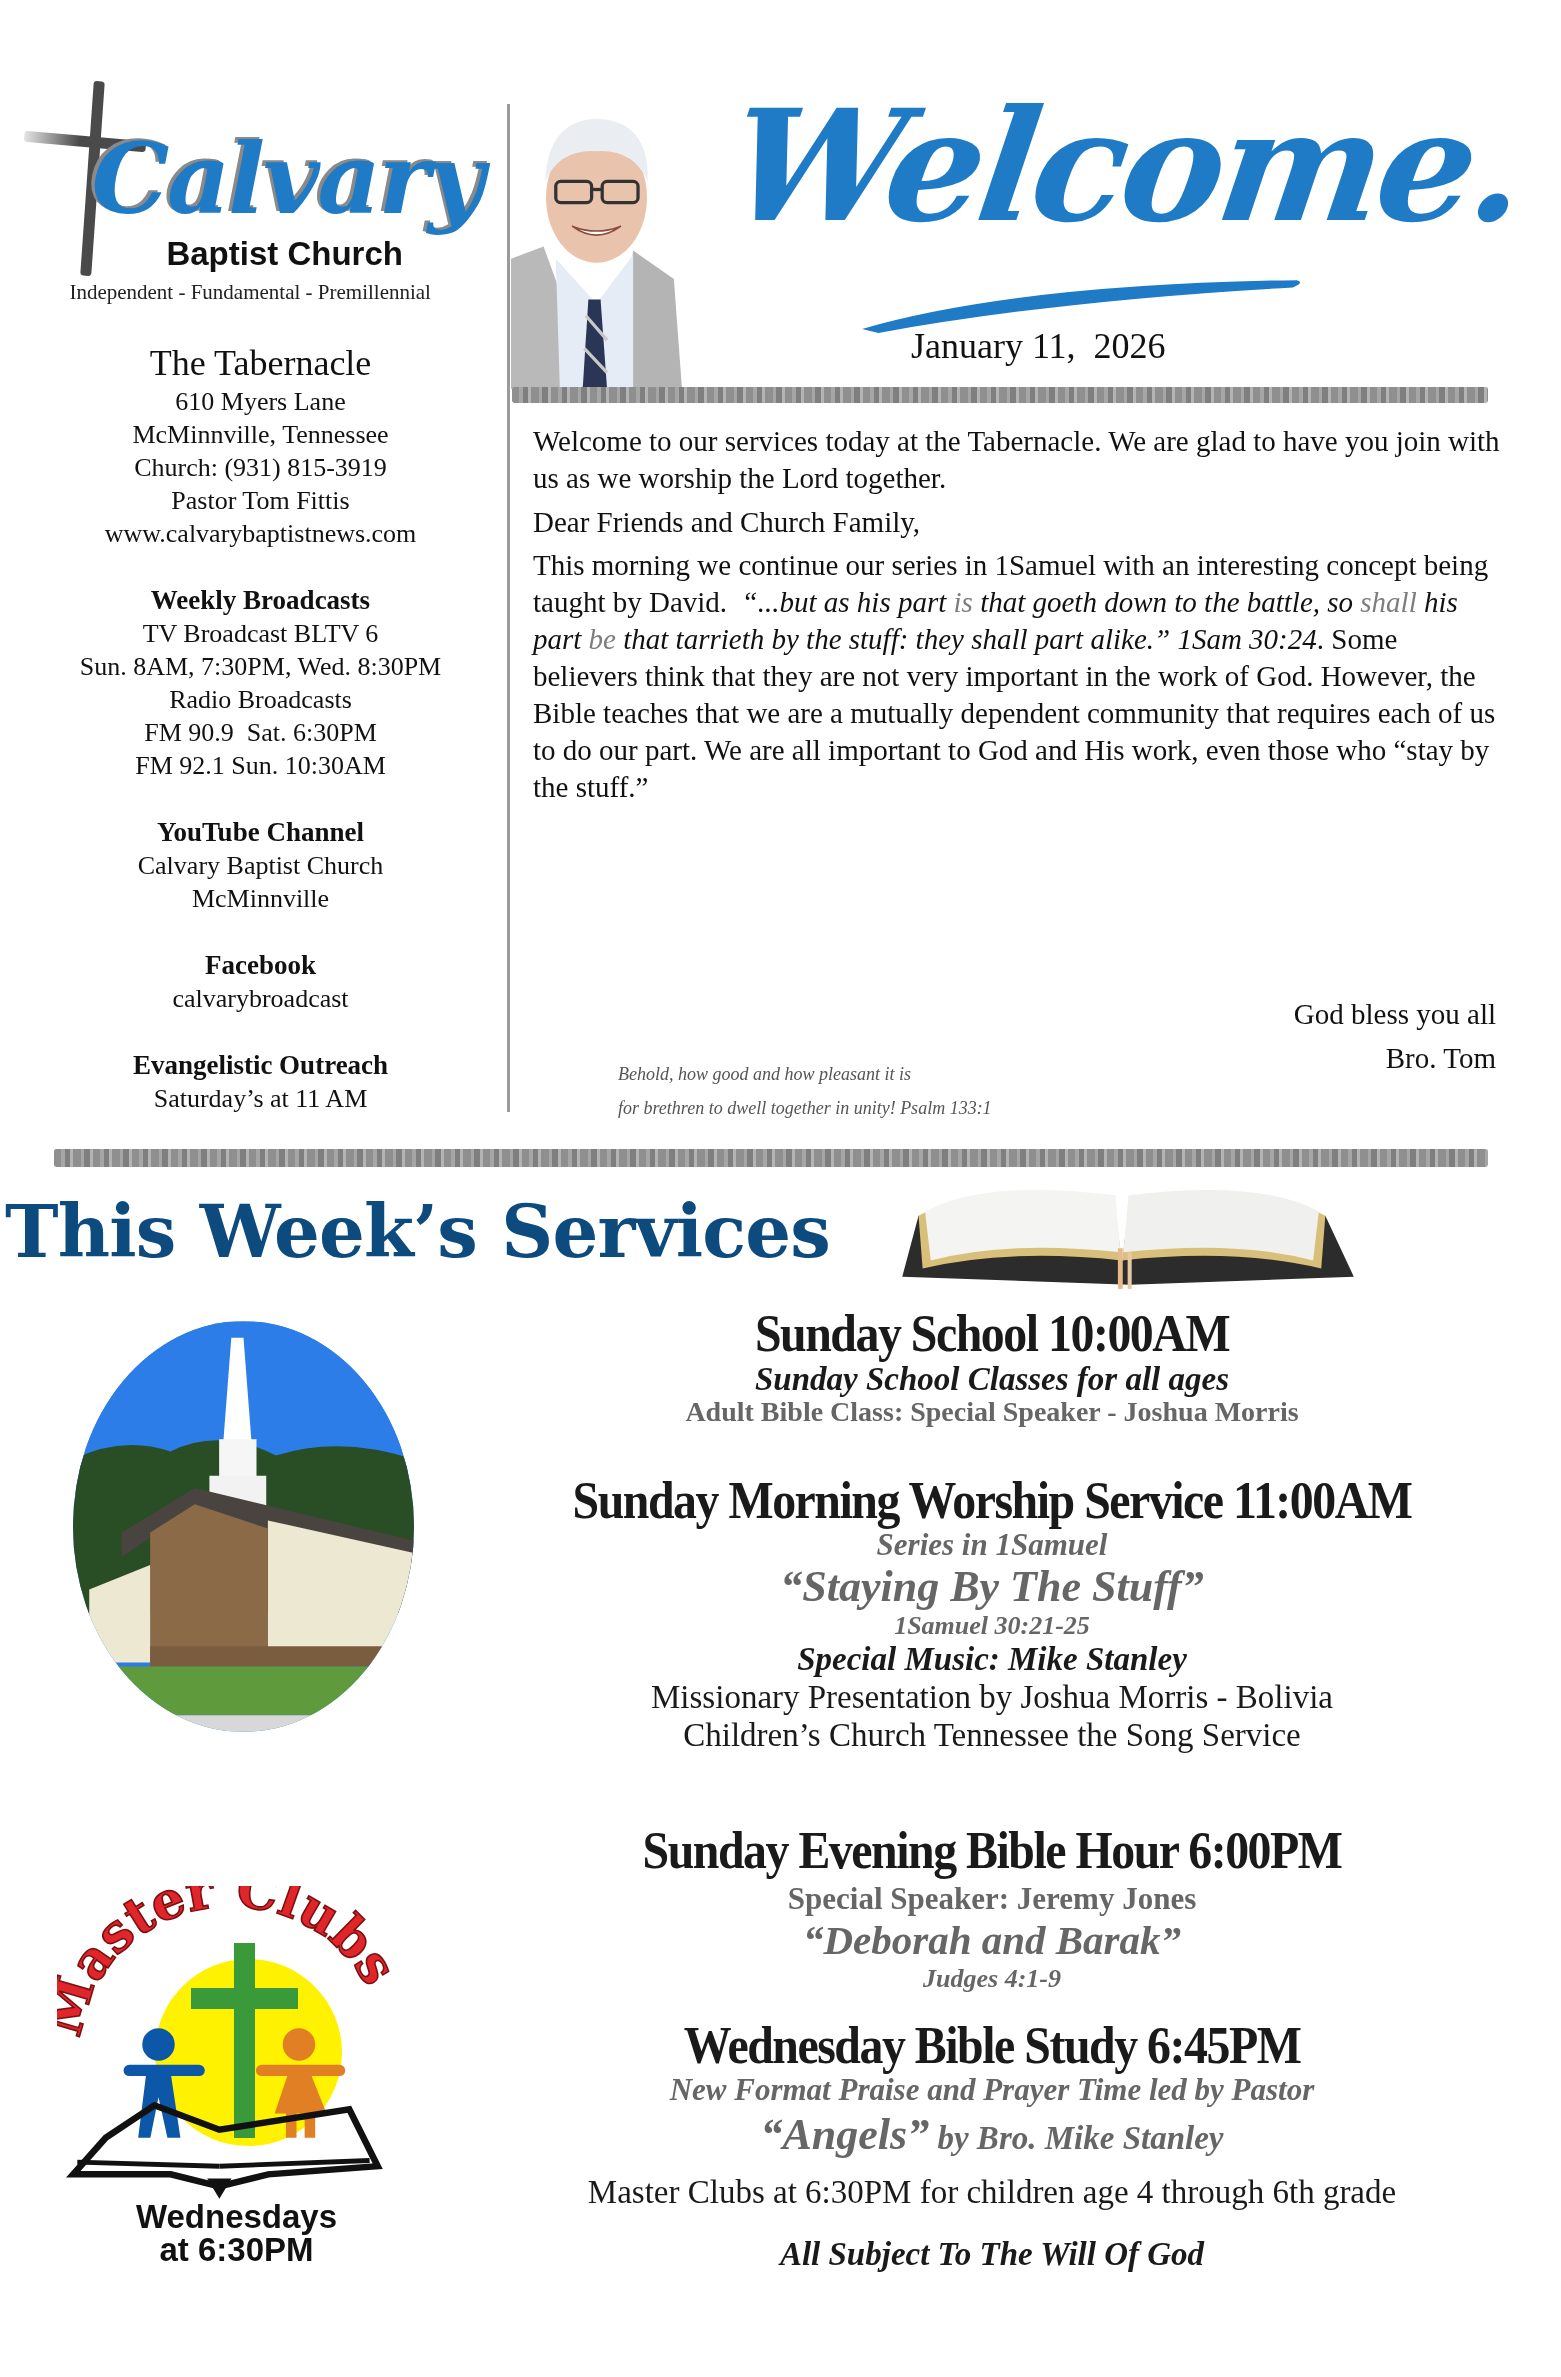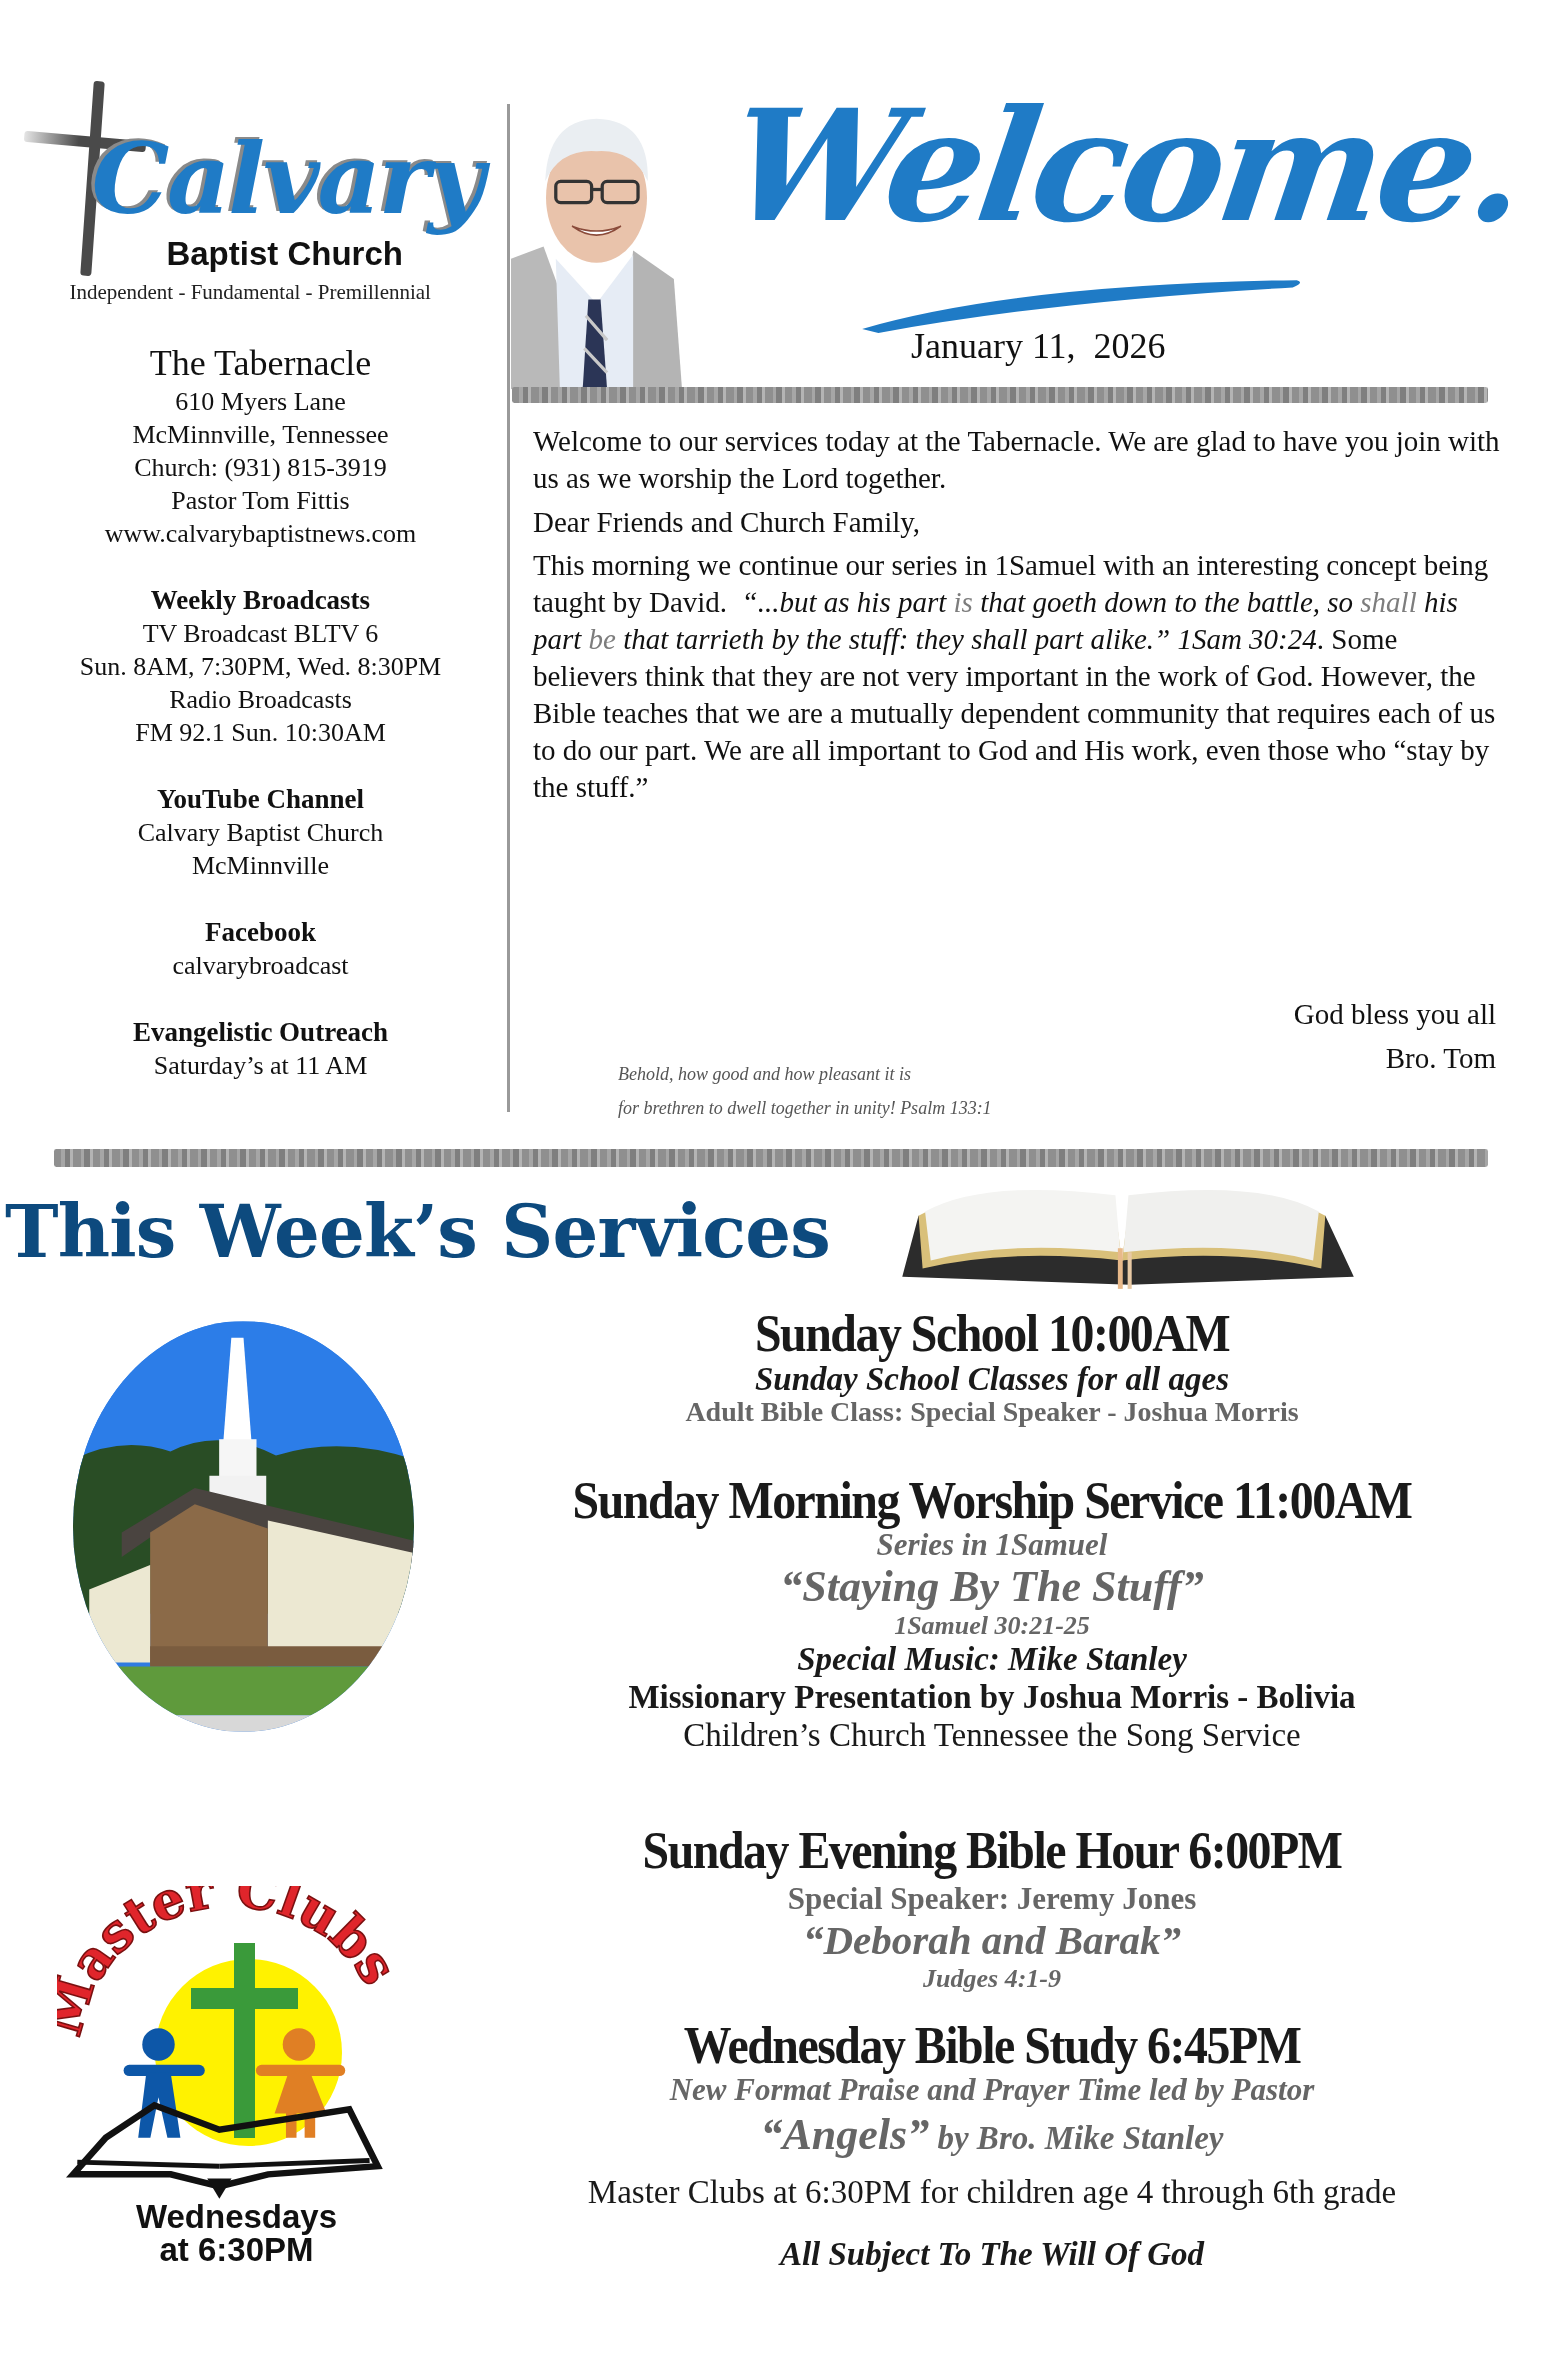--- a/index.html
+++ b/index.html
@@ -57,21 +57,21 @@
   .master-title { position: absolute; left: 0; top: 0; width: 341px; height: 179px; }
   .master-cross-v { position: absolute; left: 177px; top: 57px; width: 21px; height: 195px; background: #3a9a3a; }
   .master-cross-h { position: absolute; left: 134px; top: 102px; width: 107px; height: 21px; background: #3a9a3a; }
   .master-caption { position: absolute; left: 33px; top: 314px; width: 293px; text-align: center; font-family: "Liberation Sans", sans-serif; font-weight: bold; font-size: 33px; line-height: 33px; color: #111; }
 
   .svc { left: 423px; width: 1138px; text-align: center; white-space: nowrap; }
   .svc-h { font-weight: bold; font-size: 52px; letter-spacing: -1.6px; color: #1a1a1a; transform: scaleX(0.92); }
   .svc-sub-bi { font-weight: bold; font-style: italic; font-size: 33px; color: #1a1a1a; }
   .svc-grey-b { font-weight: bold; font-size: 28px; color: #666; }
   .svc-grey-bi { font-weight: bold; font-style: italic; color: #666; }
-  .svc-b { font-weight: bold; font-size: 33px; color: #1a1a1a; }
+  .svc-b { font-weight: normal; font-size: 33px; color: #1a1a1a; }
   .svc-n { font-size: 33px; color: #1a1a1a; }
 </style>
 </head>
 <body>
 
 <div class="abs logo">
   <div class="logo-cross-h"></div>
   <div class="logo-cross-v"></div>
   <div class="logo-calvary">Calvary</div>
   <div class="logo-baptist">Baptist Church</div>
@@ -83,20 +83,21 @@
   <div>610 Myers Lane</div>
   <div>McMinnville, Tennessee</div>
   <div>Church: (931) 815-3919</div>
   <div>Pastor Tom Fittis</div>
   <div>www.calvarybaptistnews.com</div>
   <div class="gap"></div>
   <div class="h">Weekly Broadcasts</div>
   <div>TV Broadcast BLTV 6</div>
   <div>Sun. 8AM, 7:30PM, Wed. 8:30PM</div>
   <div>Radio Broadcasts</div>
+  <div style="white-space:pre">FM 90.9  Sat. 6:30PM</div>
   <div>FM 92.1 Sun. 10:30AM</div>
   <div class="gap"></div>
   <div class="h">YouTube Channel</div>
   <div>Calvary Baptist Church</div>
   <div>McMinnville</div>
   <div class="gap"></div>
   <div class="h">Facebook</div>
   <div>calvarybroadcast</div>
   <div class="gap"></div>
   <div class="h">Evangelistic Outreach</div>

